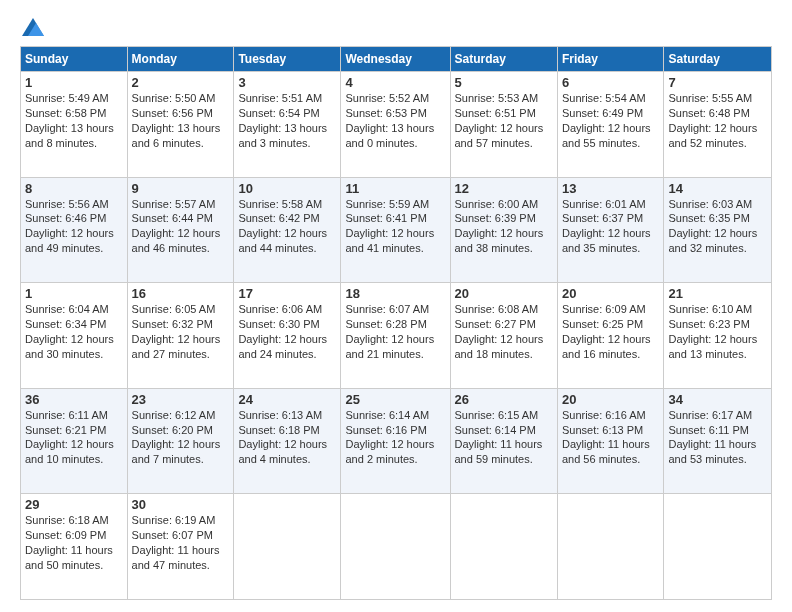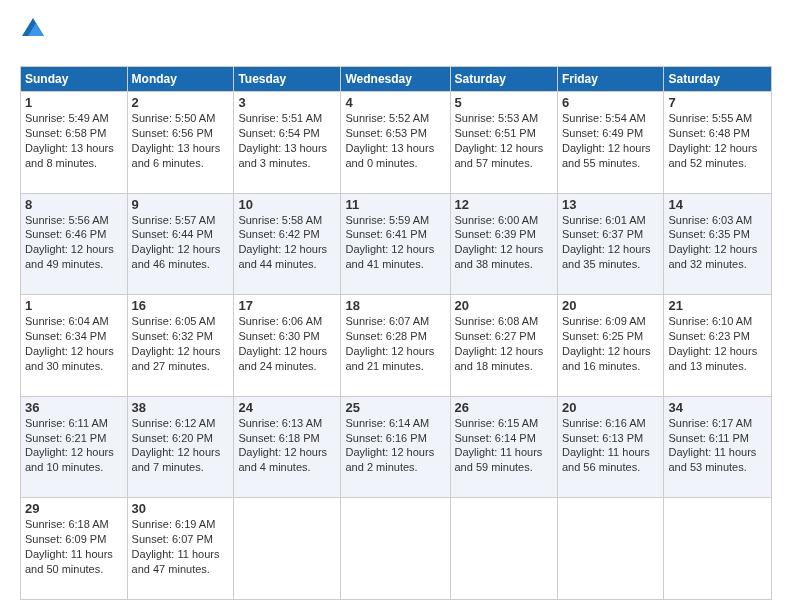--- a/index.html
+++ b/index.html
@@ -9,21 +9,20 @@
       width: 792px;
       height: 612px;
       overflow: hidden;
     }
     .page {
       width: 792px;
       height: 612px;
       padding: 18px 20px 12px 20px;
       display: flex;
       flex-direction: column;
-      gap: 20px;
     }
     .header {
       display: flex;
       justify-content: space-between;
       align-items: flex-start;
       margin-bottom: 10px;
     }
     .logo {
       display: flex;
       flex-direction: column;
@@ -317,21 +316,21 @@
         <tr>
           <td>
         <span class="day-number">36</span>
         <div class="day-info">
           Sunrise: 6:11 AM<br>
           Sunset: 6:21 PM<br>
           Daylight: 12 hours and 10 minutes.
         </div>
       </td>
           <td>
-        <span class="day-number">38</span>
+        <span class="day-number">23</span>
         <div class="day-info">
           Sunrise: 6:12 AM<br>
           Sunset: 6:20 PM<br>
           Daylight: 12 hours and 7 minutes.
         </div>
       </td>
           <td>
         <span class="day-number">24</span>
         <div class="day-info">
           Sunrise: 6:13 AM<br>

